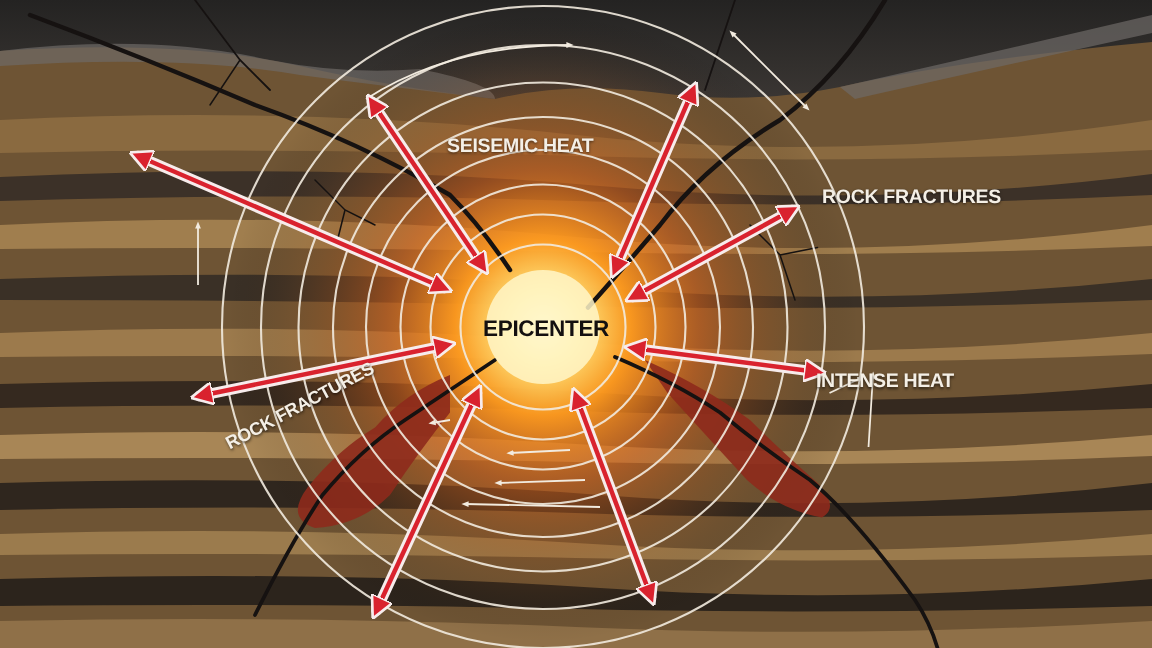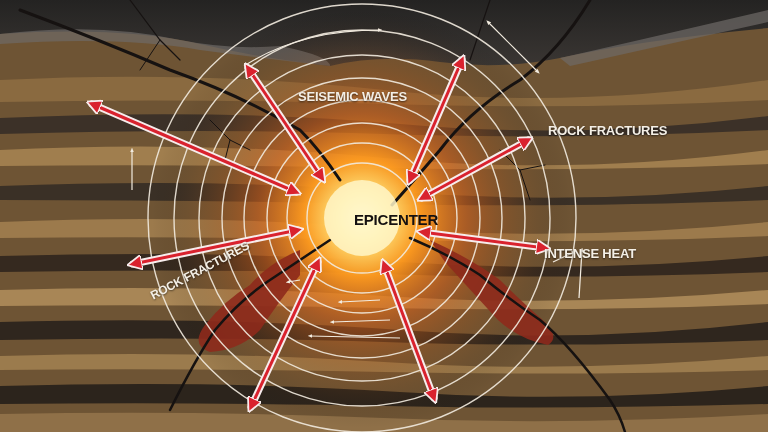--- a/index.html
+++ b/index.html
@@ -121,18 +121,18 @@
         <line x1="422" y1="232" x2="545" y2="248" marker-start="url(#head)" marker-end="url(#head)"></line>
         <line x1="298" y1="230" x2="133" y2="264" marker-start="url(#head)" marker-end="url(#head)"></line>
         <line x1="318" y1="262" x2="251" y2="407" marker-start="url(#head)" marker-end="url(#head)"></line>
         <line x1="384" y1="264" x2="434" y2="398" marker-start="url(#head)" marker-end="url(#head)"></line>
       </g>
     </g>
 
     <circle cx="362" cy="218" r="38" fill="#fff6c8" opacity="0.85"></circle>
   </svg>
 
-  <div class="label center" style="left:322px; top:211px;margin-left:32px;">EPICENTER</div>
-  <div class="label" style="left:298px; top:89px; font-size:13px;">SEISEMIC WAVES</div>
+  <div class="label center" style="left:322px; top:211px;">EPICENTER</div>
+  <div class="label" style="left:298px; top:89px; font-size:13px;">SEISEMIC HEAT</div>
   <div class="label" style="left:548px; top:123px; font-size:13px;">ROCK FRACTURES</div>
   <div class="label" style="left:544px; top:246px; font-size:13px;">INTENSE HEAT</div>
   <div class="label" style="left:148px; top:290px; font-size:12px; transform:rotate(-28deg); transform-origin:left top;">ROCK FRACTURES</div>
 </div>
 
 </body></html>

